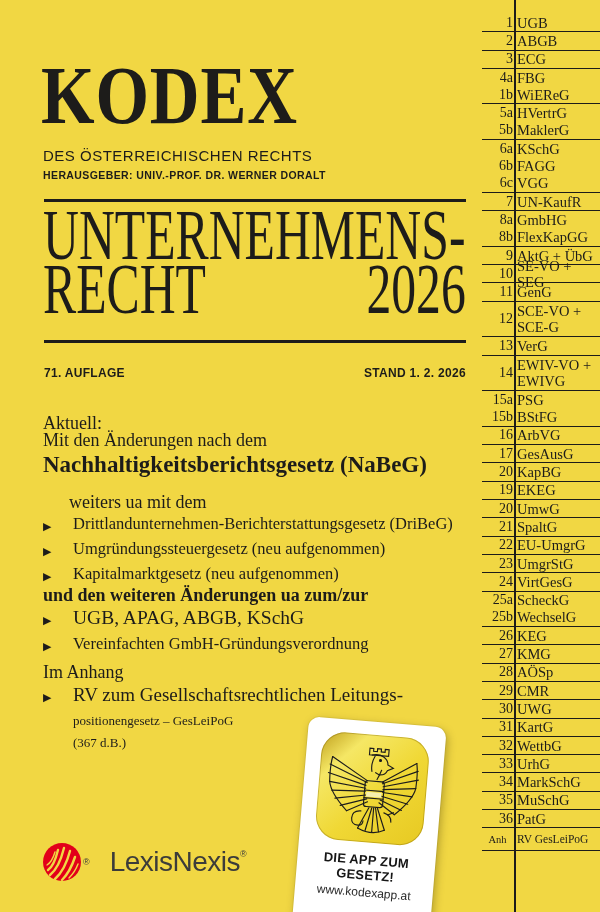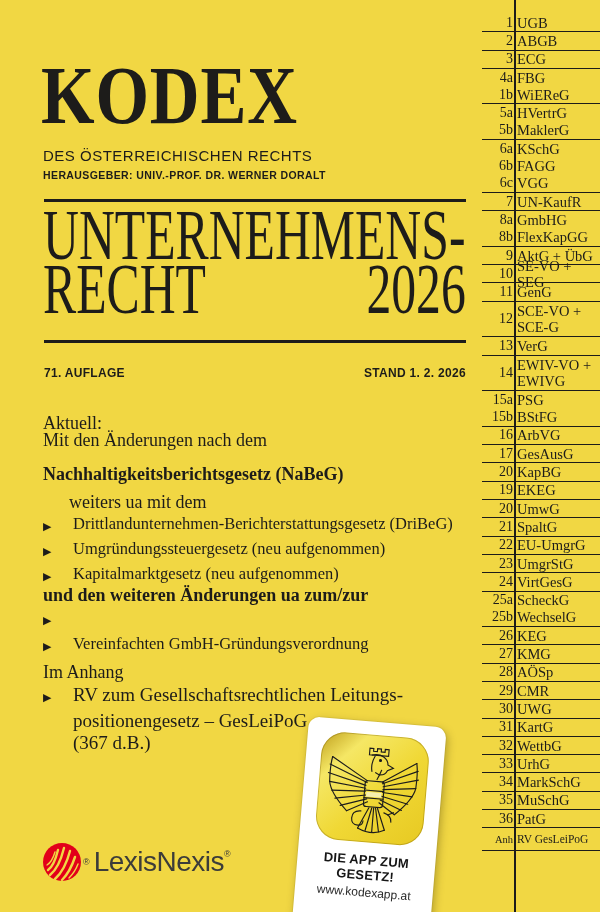--- a/index.html
+++ b/index.html
@@ -32,49 +32,49 @@
   .title1{left:43px; top:200px;}
   .title2{left:43px; top:254px; width:604px; display:flex; justify-content:space-between;}
   .edition-row{
     left:44px; top:350px; width:422px; display:flex; justify-content:space-between;
     font-family:"Liberation Sans","DejaVu Sans",sans-serif; font-size:12px; font-weight:bold; letter-spacing:.3px;margin-top:16px;
   }
   
   .para{left:43px; font-size:18px;}
   .p-aktuell{top:397px;margin-top:16px;}
   .p-intro{top:430px;}
-  .p-headline{top:464px; font-size:18px; font-weight:bold;}
+  .p-headline{top:452px; font-size:23px; font-weight:bold;}
   .p-weiters{top:492px;margin-left:26px;}
   .p-aender{top:585px;font-weight:bold;}
   .p-anhang{top:662px;}
   .blist{left:43px; width:440px;}
   .l-weiters{top:513px;}
   .l-aender{top:606px;}
   .l-anhang{top:684px;}
   .bullet{display:flex; line-height:22px; font-size:16.5px;}
   .bullet .arrow{width:30px; flex:0 0 30px; font-size:11px; padding-top:3px;
     font-family:"DejaVu Sans",sans-serif;}
   .bullet.big{font-size:19.5px; line-height:24px;}
-  .cont-line{padding-left:30px; font-size:19px; line-height:22.5px;}
+  .cont-line{padding-left:30px; font-size:13px; line-height:22.5px;}
   .l-anhang .bullet{font-size:19px; line-height:22.5px;}
   
   .index-table{left:482px; top:14px; width:118px; font-size:14.5px;}
   .tgroup{border-bottom:1.6px solid #1d1c1a;}
   .trow{display:flex; align-items:center; height:17.3px;}
   .trow.twoline{height:34.6px;}
   .trow.small{height:22px;}
   .trow .num{width:31px; flex:0 0 31px; text-align:right; padding-right:4px; font-size:14px;}
   .trow .lbl{white-space:pre-line; line-height:16px;}
-  .trow.small .num{font-size:10.5px;}
+  .trow.small .num{font-size:10.5px;text-align:center;}
   .trow.small .lbl{font-size:11.5px;}
   .vdivider{left:514px; top:0; height:912px; width:1.6px; background:#1d1c1a;}
   
   .ln-logo{left:42px; top:842px; display:flex; align-items:center;
     font-family:"Liberation Sans","DejaVu Sans",sans-serif;}
-  .ln-text{font-size:28px; color:#3c3c3a; font-weight:500; margin-left:4px; letter-spacing:-.5px;}
+  .ln-text{font-size:28px; color:#3c3c3a; font-weight:500; margin-left:20px; letter-spacing:-.5px;}
   .ln-reg{font-size:9px; vertical-align:14px; color:#3c3c3a;}
   .ln-reg-ball{font-size:9px; vertical-align:26px; color:#3c3c3a; margin-left:1px;}
   
   .badge{
     left:309px; top:722px; width:138px; height:210px;
     background:#ffffff; border-radius:11px;
     transform:rotate(4.8deg); transform-origin:50% 0;
     box-shadow:2px 3px 9px rgba(60,50,0,.35), 0 0 0 1px rgba(0,0,0,.05);
     text-align:center;
     font-family:"Liberation Sans","DejaVu Sans",sans-serif;
@@ -125,20 +125,21 @@
       </div>
       <div class="bullet">
         <span class="arrow">▶</span>
         <span>Kapitalmarktgesetz (neu aufgenommen)</span>
       </div>
     </div>
   <div class="abs para p-aender">und den weiteren Änderungen ua zum/zur</div>
   <div class="abs blist l-aender" id="list-aender">
       <div class="bullet big">
         <span class="arrow">▶</span>
+        <span>UGB, APAG, ABGB, KSchG</span>
       </div>
       <div class="bullet">
         <span class="arrow">▶</span>
         <span>Vereinfachten GmbH-Gründungsverordnung</span>
       </div>
     </div>
   <div class="abs para p-anhang">Im Anhang</div>
   <div class="abs blist l-anhang" id="list-anhang">
       <div class="bullet">
         <span class="arrow">▶</span>

